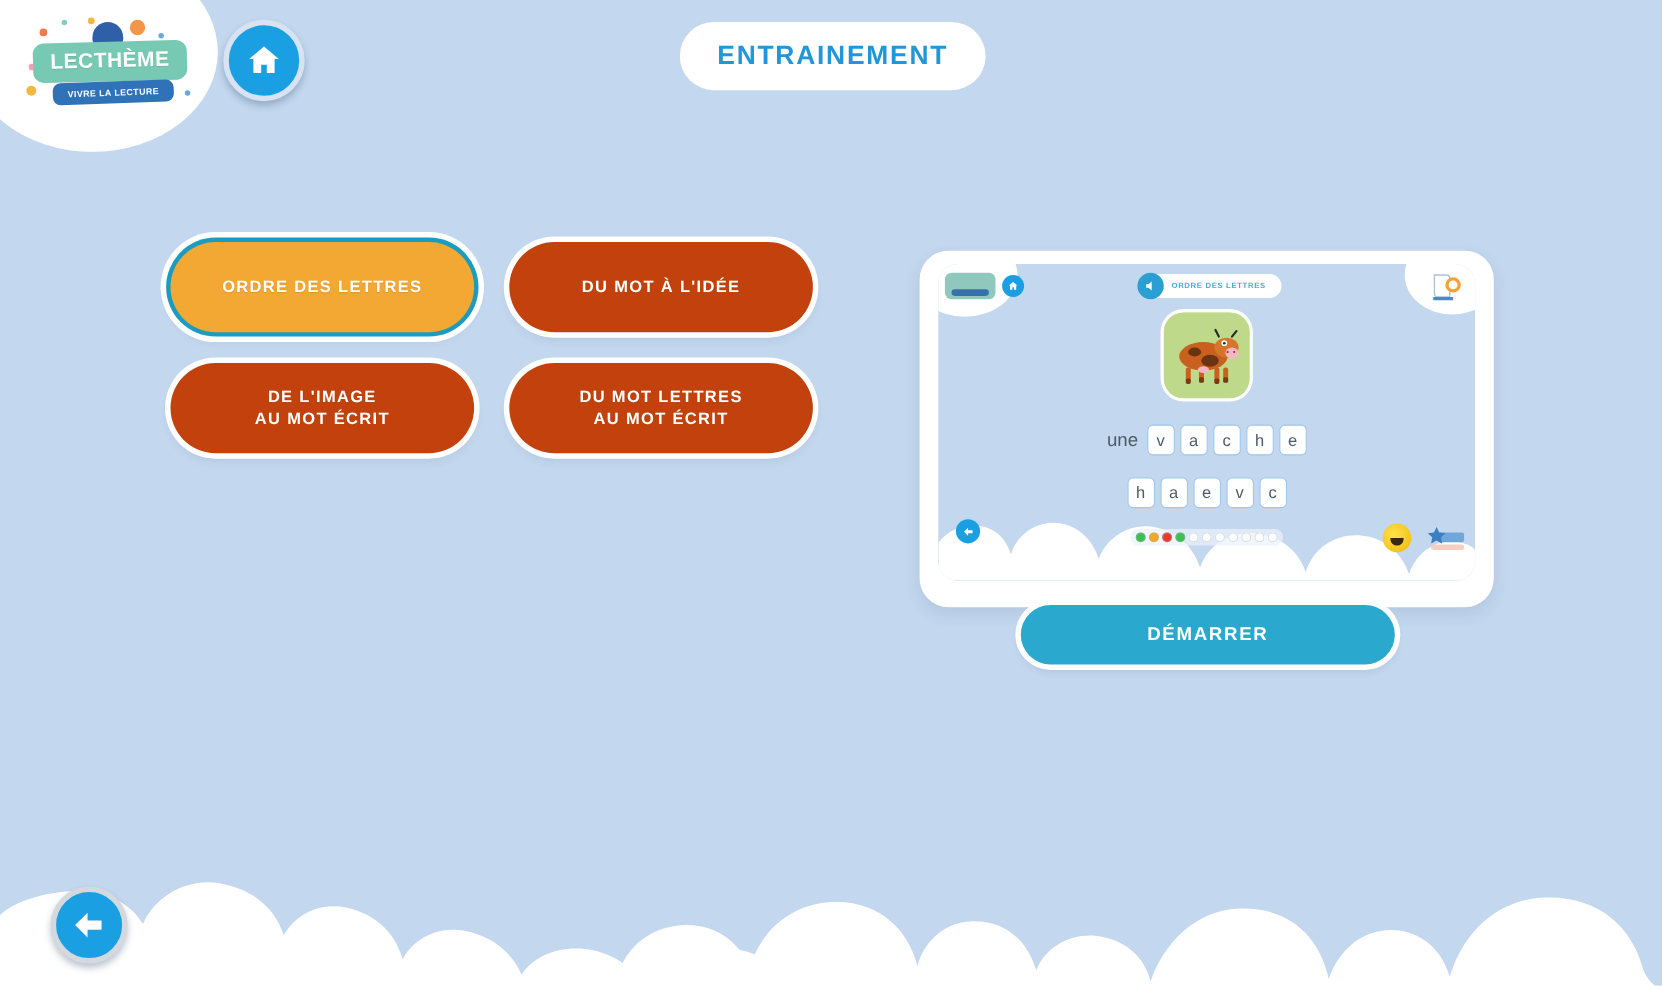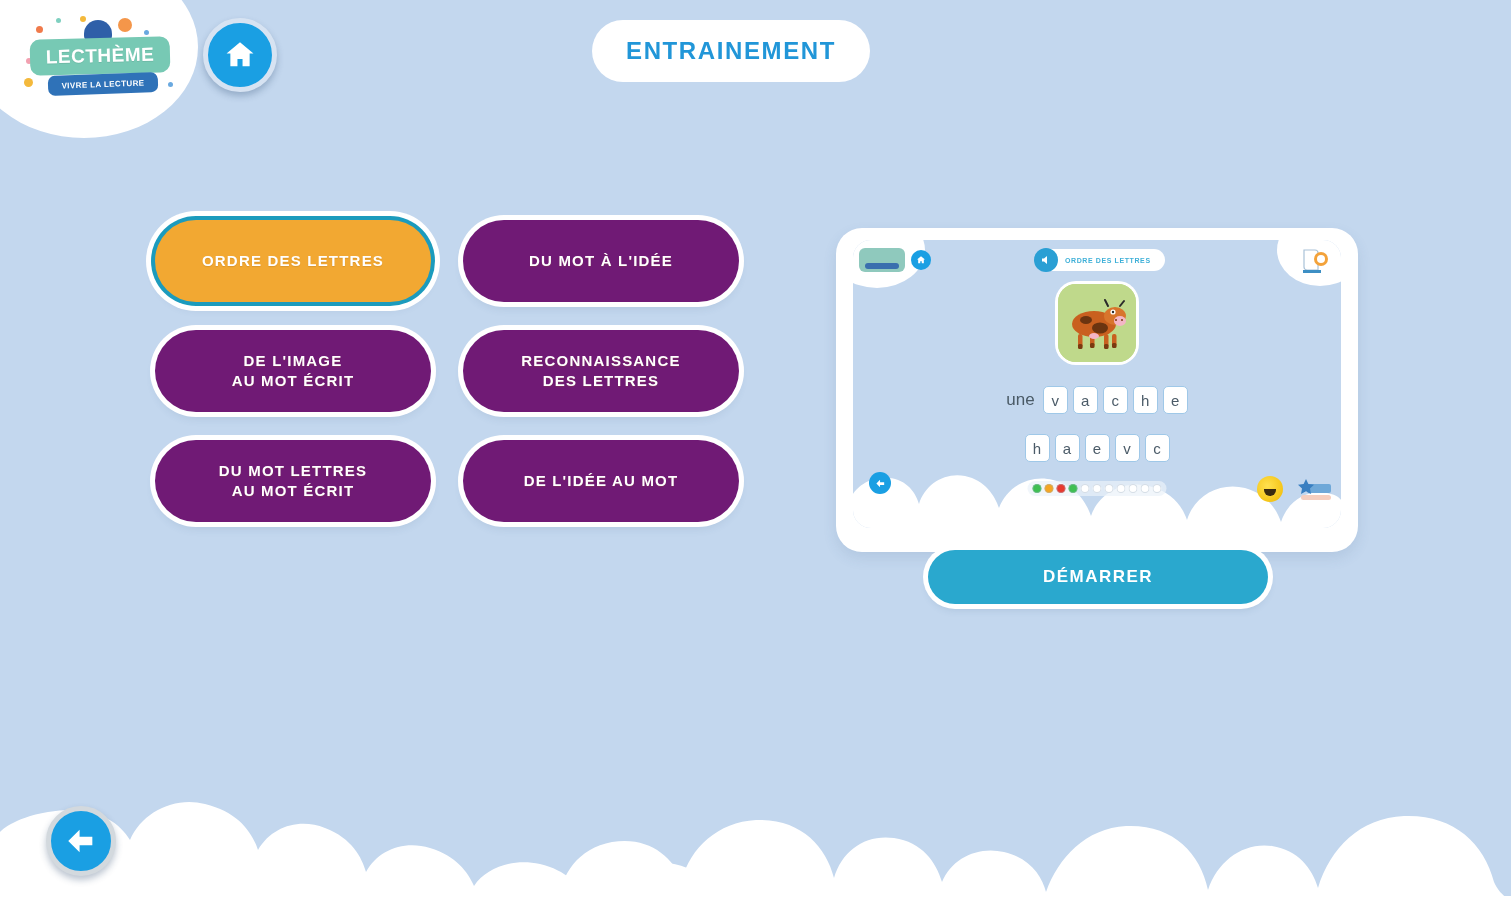--- a/index.html
+++ b/index.html
@@ -61,39 +61,39 @@
     width: 74px; height: 74px; border-radius: 50%;
     background: #1a9fe3;
     border: 5px solid #d7e3f2;
     box-shadow: 0 4px 7px rgba(30,60,100,.28);
     display: flex; align-items: center; justify-content: center;
     cursor: pointer; z-index: 6;
   }
   .home-btn svg { width: 34px; height: 34px; fill: #ffffff; }
 
   .title-pill {
-    position: absolute; left: 592px; top: 20px;
+    position: absolute; left: 618px; top: 20px;
     width: 278px; height: 62px;
     background: #ffffff; border-radius: 31px;
     display: flex; align-items: center; justify-content: center;
     color: #2196d8; font-size: 24px; font-weight: 700; letter-spacing: 1.6px;
     z-index: 4;
   }
 
   
   .btn-grid {
     position: absolute; left: 155px; top: 220px;
     width: 580px;
     display: grid;
     grid-template-columns: 276px 276px;
     grid-gap: 28px 32px;
   }
   .act-btn {
     height: 82px; border-radius: 41px;
-    background: #701a75;
+    background: #c2410c;
     box-shadow: 0 0 0 5px #ffffff, 0 6px 10px rgba(60,90,130,.14);
     display: flex; align-items: center; justify-content: center;
     text-align: center;
     color: #ffffff; font-size: 15px; font-weight: 800;
     letter-spacing: 1.2px; line-height: 1.35;
     cursor: pointer;
     text-shadow: 0 1px 1px rgba(150,100,30,.25);
     user-select: none;
   }
   .act-btn.active {
@@ -290,29 +290,22 @@
     <span>ORDRE DES LETTRES</span>
   </div>
   <div class="act-btn">
     <span>DU MOT À L'IDÉE</span>
   </div>
   <div class="act-btn">
     <span>DE L'IMAGE
 AU MOT ÉCRIT</span>
   </div>
   <div class="act-btn">
-    <span>RECONNAISSANCE
-DES LETTRES</span>
-  </div>
-  <div class="act-btn">
     <span>DU MOT LETTRES
 AU MOT ÉCRIT</span>
-  </div>
-  <div class="act-btn">
-    <span>DE L'IDÉE AU MOT</span>
   </div>
 </div>
 
 <div class="preview-card">
   <div class="preview-inner">
 
     <div class="mini-blob-tl"></div>
     <div class="mini-blob-tr"></div>
 
     <div class="mini-logo">

